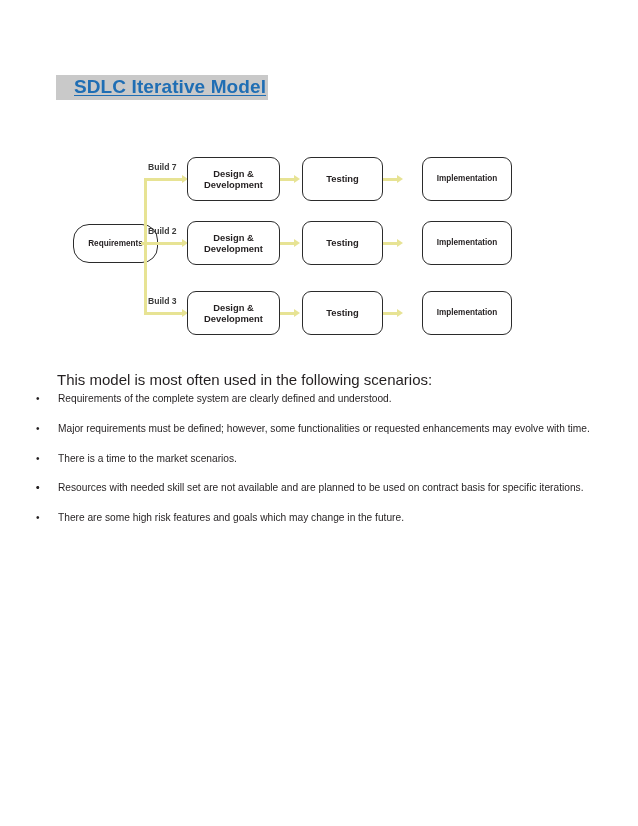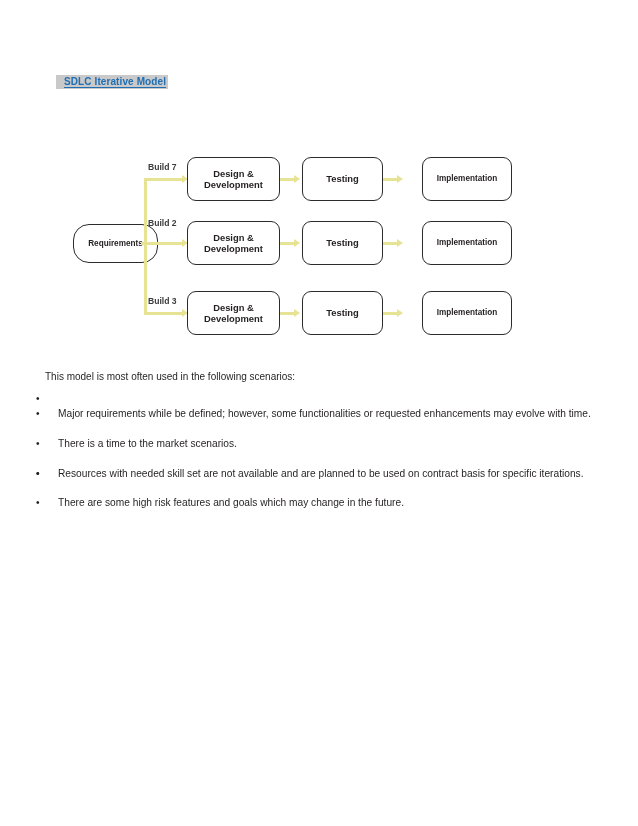--- a/index.html
+++ b/index.html
@@ -20,28 +20,28 @@
     position: absolute;
     inset: 0;
     background: #ffffff;
   }
 
   
   .doc-title {
     position: absolute;
     left: 56px;
     top: 75px;
-    font-size: 10px;
+    font-size: 19px;
     font-weight: bold;
     color: #1f6eb4;
     background: #c9c9c9;
     text-decoration: underline;
     text-underline-offset: 2px;
     letter-spacing: 0.1px;
-    padding: 1px 2px 2px 8px;
+    padding: 1px 2px 2px 18px;
     white-space: nowrap;
   }
 
   
   .intro-para {
     position: absolute;
     left: 57px;
     top: 124px;
     font-size: 10.2px;
     color: #231f20;
@@ -96,22 +96,22 @@
     position: absolute;
     font-size: 8.6px;
     font-weight: bold;
     color: #3b3b3b;
     white-space: nowrap;
   }
 
   
   .lead-line {
     position: absolute;
-    left: 45px;
-    font-size: 10px;
+    left: 57px;
+    font-size: 15px;
     color: #231f20;
     white-space: nowrap;
   }
 
   .bullet-list {
     position: absolute;
     left: 0;
     top: 392px;
     width: 638px;
   }
@@ -165,21 +165,21 @@
     <div class="wire h" style="left:280px; top:30px; width:16px;"></div>
     <div class="arrowhead" style="left:294px; top:27px;"></div>
 
     <div class="node medium" style="left:302px; top:9px; width:81px; height:44px;">Testing</div>
 
     <div class="wire h" style="left:383px; top:30px; width:16px;"></div>
     <div class="arrowhead" style="left:397px; top:27px;"></div>
 
     <div class="node small" style="left:405px; top:9px; width:90px; height:44px;">Implementation</div>
 
-    <div class="build-label" style="left:148px; top:70px;">Build 2</div>
+    <div class="build-label" style="left:148px; top:78px;">Build 2</div>
 
     <div class="wire h" style="left:144px; top:94px; width:41px;"></div>
     <div class="arrowhead" style="left:182px; top:91px;"></div>
 
     <div class="node medium" style="left:187px; top:73px; width:93px; height:44px;">
       <span>
         <span>Design &amp;</span><br>
         <span>Development</span>
       </span>
     </div>
@@ -216,24 +216,25 @@
 
     <div class="node small" style="left:405px; top:143px; width:90px; height:44px;">Implementation</div>
 
   </div>
 
   <div class="lead-line" style="top:371px;">This model is most often used in the following scenarios:</div>
 
   <div class="bullet-list">
     <div class="bullet-item">
       <span class="bullet-marker">•</span>
+      <span>Requirements of the complete system are clearly defined and understood.</span>
     </div>
     <div class="bullet-item justify">
       <span class="bullet-marker">•</span>
-      <span>Major requirements while be defined; however, some functionalities or requested enhancements may evolve with time.</span>
+      <span>Major requirements must be defined; however, some functionalities or requested enhancements may evolve with time.</span>
     </div>
     <div class="bullet-item">
       <span class="bullet-marker">•</span>
       <span>There is a time to the market scenarios.</span>
     </div>
     <div class="bullet-item">
       <span class="bullet-marker">•</span>
     </div>
     <div class="bullet-item justify">
       <span class="bullet-marker">•</span>

